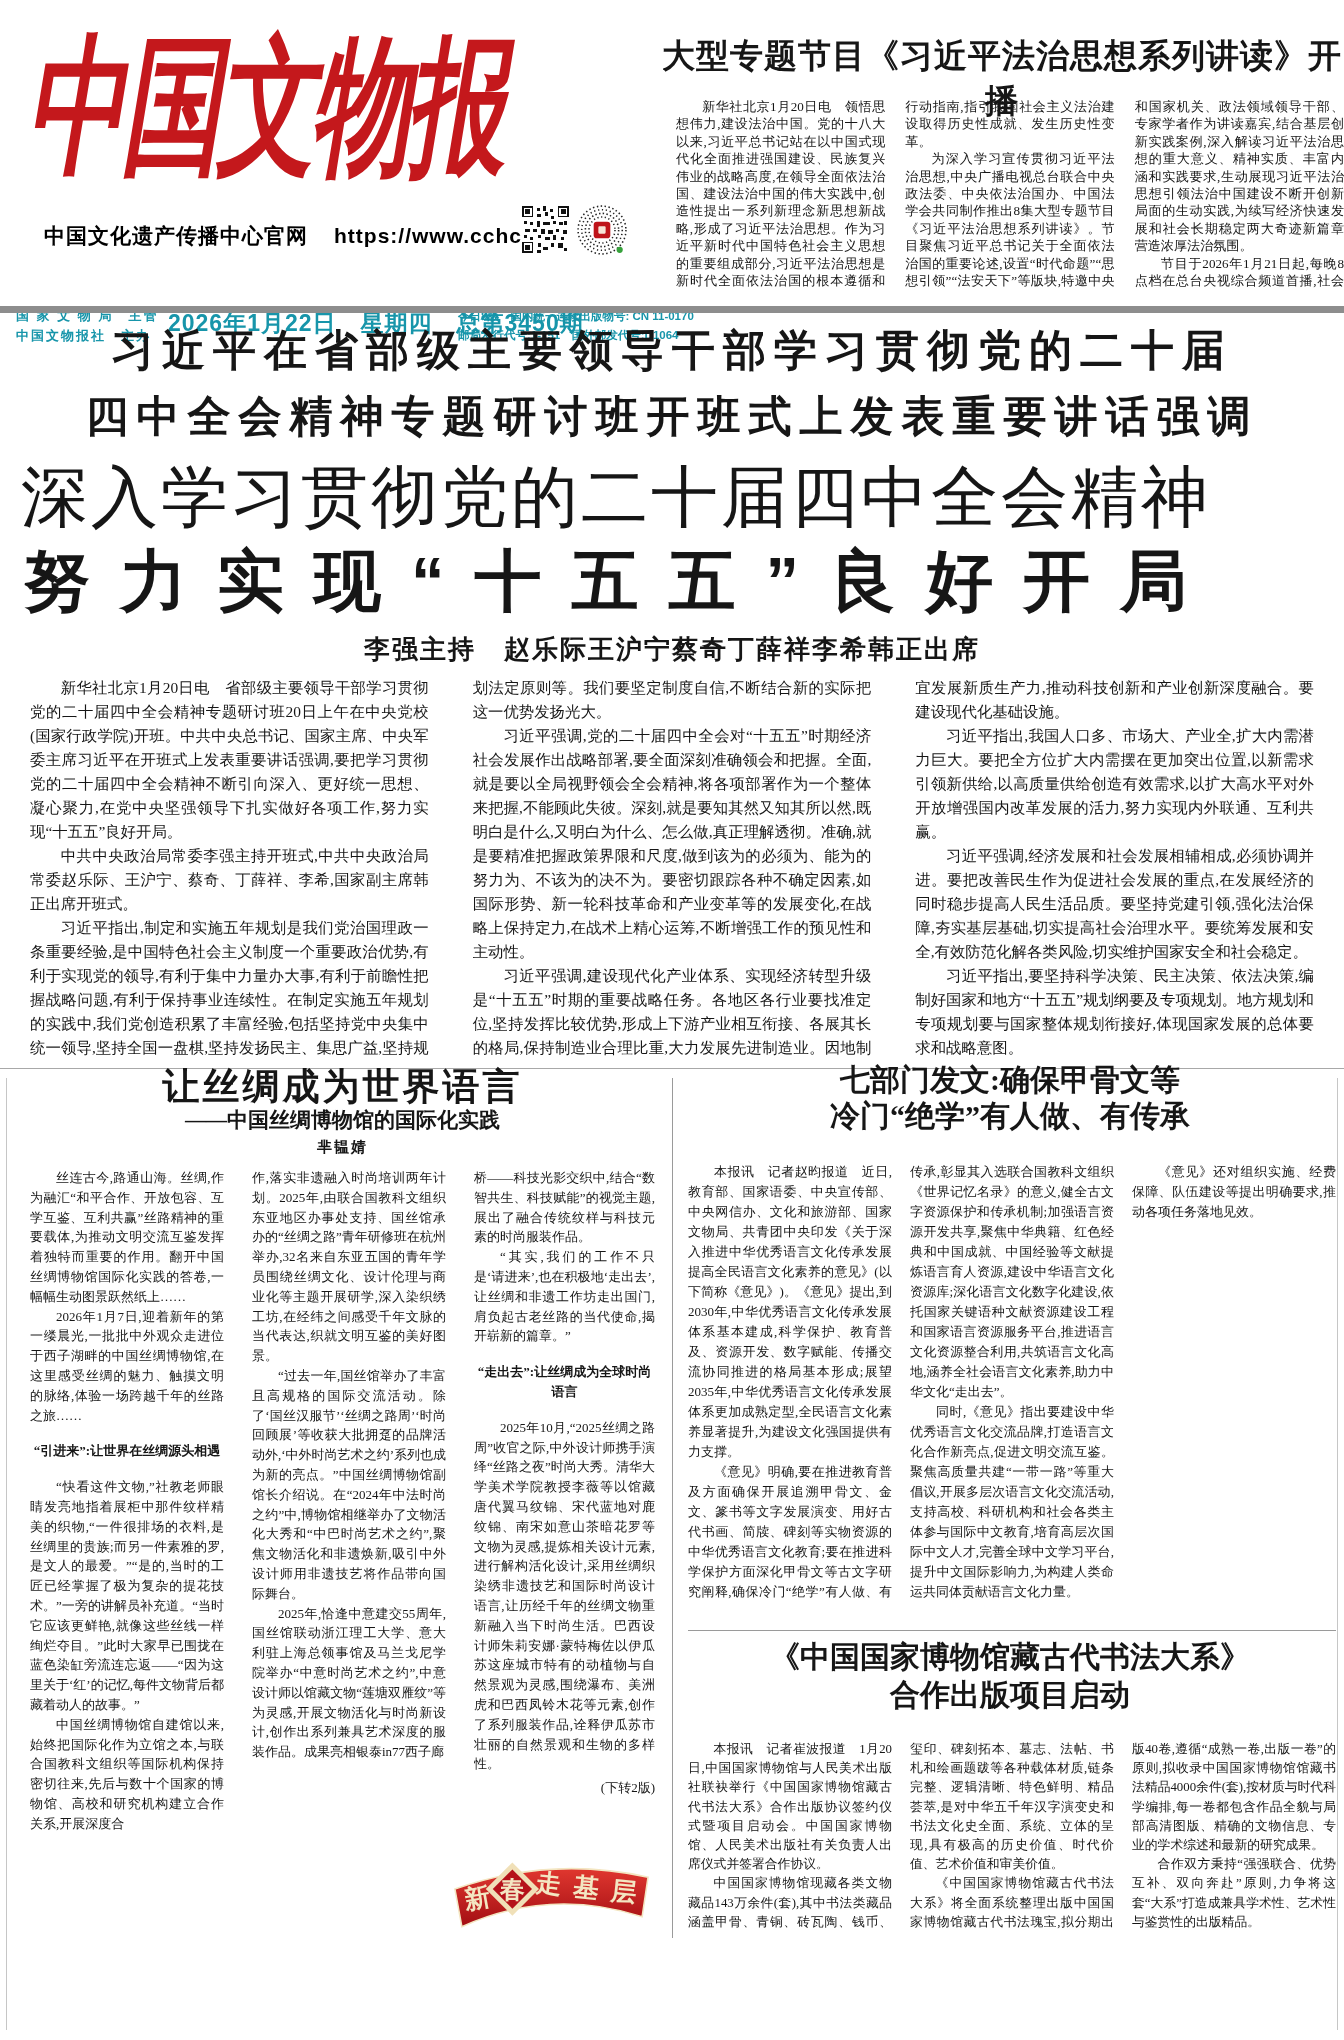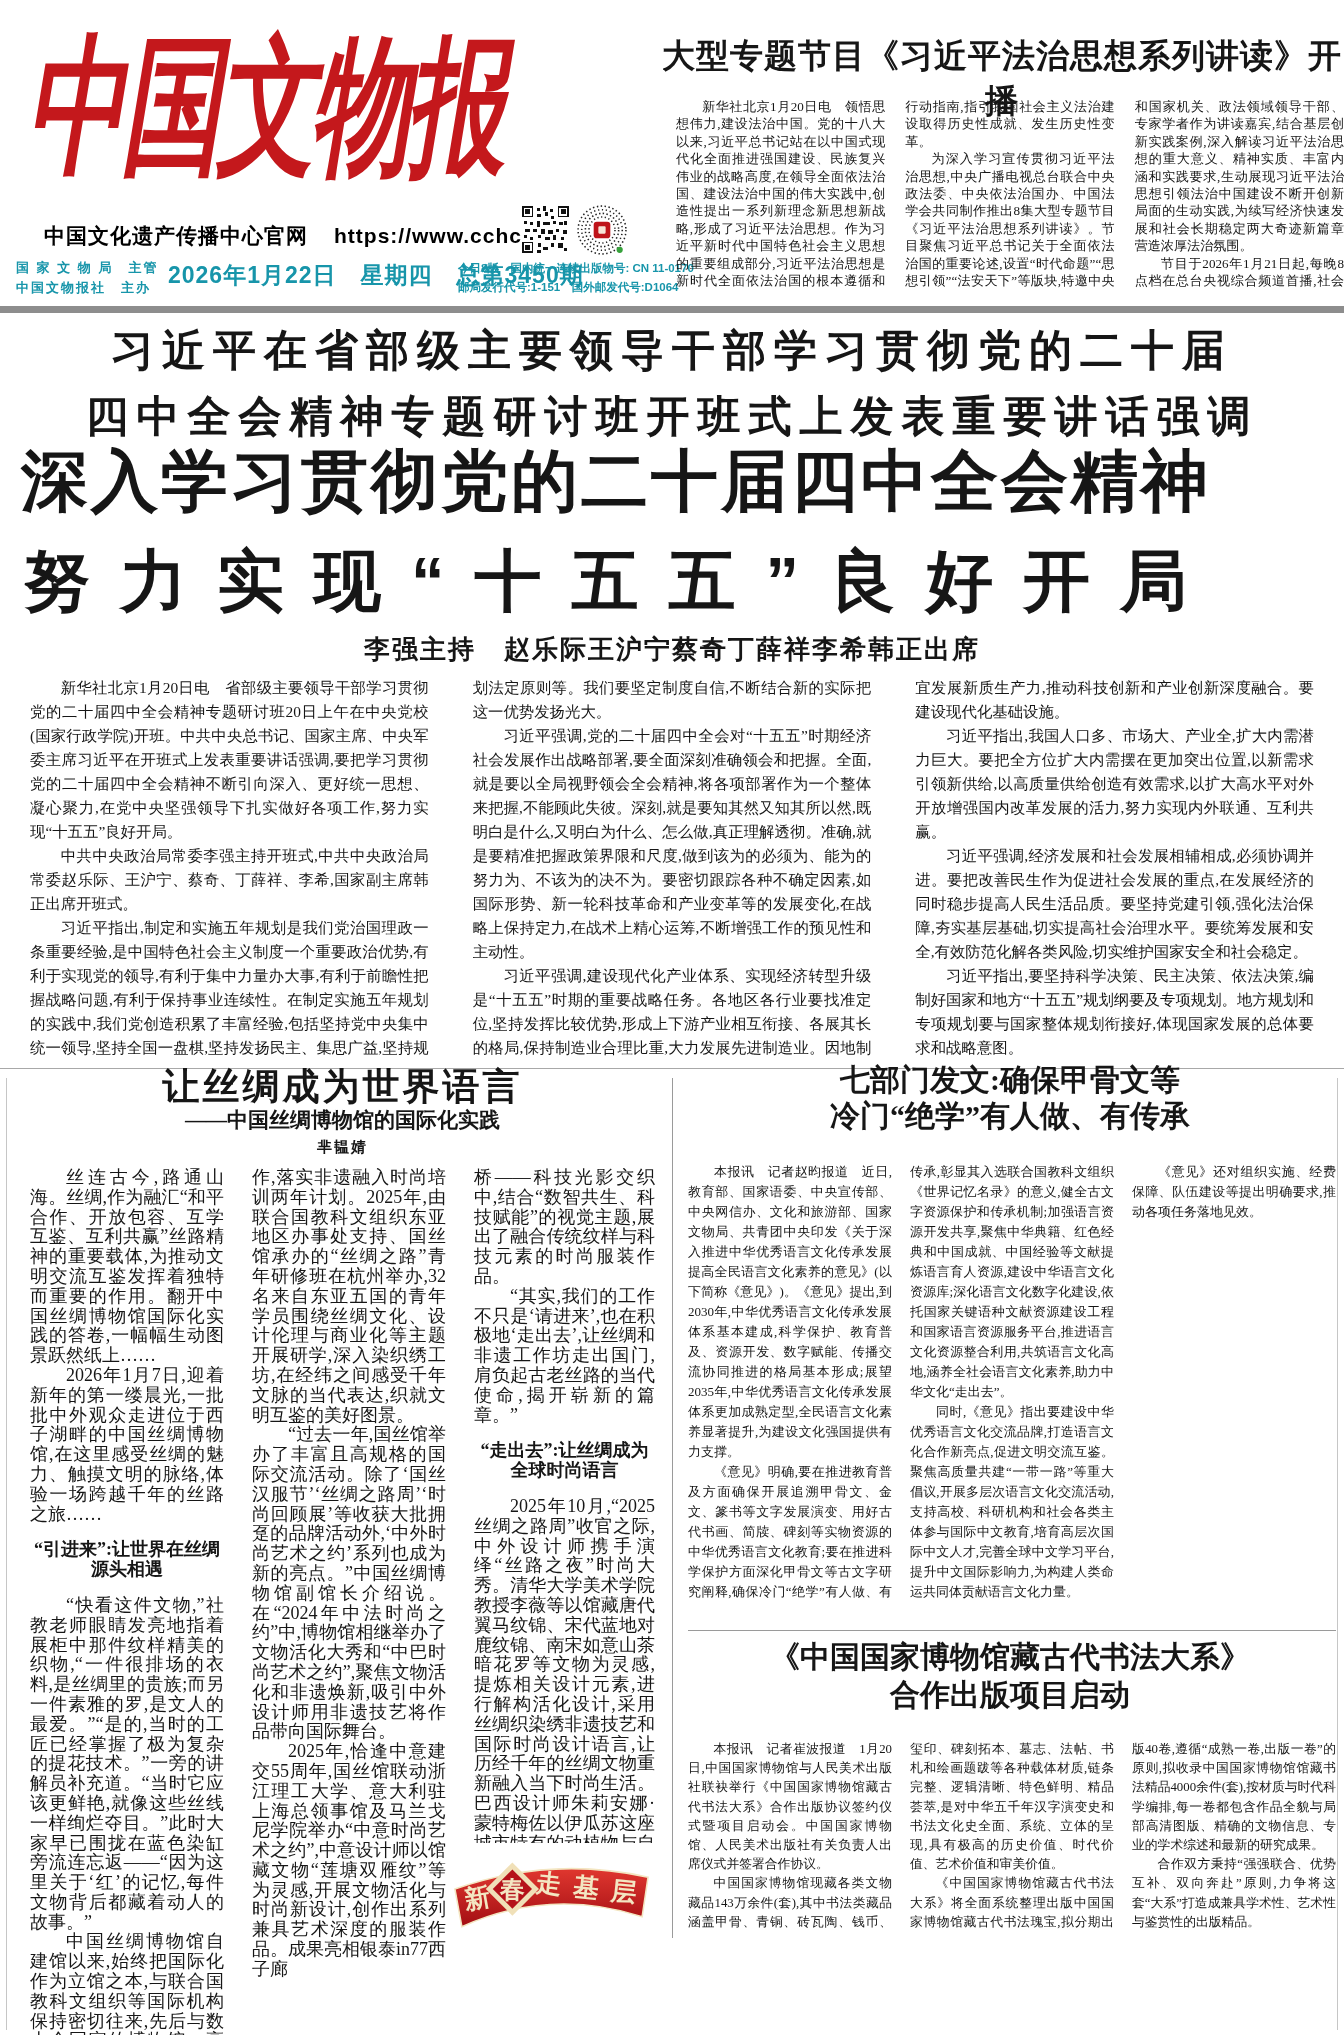--- a/index.html
+++ b/index.html
@@ -11,54 +11,54 @@
   .abs{position:absolute;}
   .sans{font-family:"Liberation Sans","DejaVu Sans",sans-serif;}
   .center{text-align:center;}
   
   #masthead-title{left:26px;top:-10px;height:230px;line-height:230px;font-size:150px;
      font-family:"DejaVu Serif",serif;font-style:italic;font-weight:bold;color:var(--red);
      letter-spacing:-6px;transform:scaleX(.66);transform-origin:left center;white-space:nowrap;}
   #org-line{left:44px;top:222px;font-size:21px;font-weight:bold;letter-spacing:1px;color:#000;}
   #org-line .url{margin-left:26px;}
   
-  .teal{color:var(--teal);}
+  .teal{color:var(--teal);margin-top:48px;}
   #publisher{left:16px;top:258px;font-size:13px;font-weight:bold;line-height:1.5;letter-spacing:2px;}
   #dateline{left:168px;top:260px;font-size:23px;font-weight:bold;letter-spacing:1px;}
   #codes{left:458px;top:259px;font-size:11.5px;font-weight:bold;line-height:1.65;}
   
   #ta-title{left:660px;top:34px;width:684px;font-size:33px;font-weight:900;letter-spacing:1px;}
   #ta-body{left:676px;top:98px;width:668px;height:206px;column-count:3;column-gap:20px;
      column-fill:auto;overflow:hidden;font-size:13.1px;line-height:1.33;}
   
   #gray-bar{left:0;top:306px;width:1344px;height:7px;background:#8d8d8d;}
   #sec-line{left:0;top:1068px;width:1344px;height:1px;background:#a8a8a8;}
   #rail-l{left:6px;top:1078px;width:1px;height:952px;background:#c6c6c6;}
   #rail-r{left:1337px;top:1078px;width:1px;height:952px;background:#c6c6c6;}
   #rail-c{left:672px;top:1078px;width:1px;height:860px;background:#9a9a9a;}
   #right-div{left:688px;top:1630px;width:648px;height:1px;background:#9a9a9a;}
   
   #kicker1{left:0;top:322px;width:1344px;font-size:43px;font-weight:900;letter-spacing:8px;}
   #kicker2{left:0;top:388px;width:1344px;font-size:43px;font-weight:900;letter-spacing:8px;}
-  #headline1{left:0;top:436px;width:1232px;font-size:67px;font-weight:700;letter-spacing:3px;}
+  #headline1{left:0;top:452px;width:1232px;font-size:67px;font-weight:400;letter-spacing:3px;}
   #headline2{left:0;top:536px;width:1240px;font-size:67px;font-weight:900;letter-spacing:30px;text-align:center;}
   #byline{left:0;top:632px;width:1344px;font-size:26px;font-weight:bold;letter-spacing:2px;}
   
   #main-body{left:30px;top:676px;width:1284px;height:388px;column-count:3;column-gap:44px;
      column-fill:auto;overflow:hidden;font-size:15.4px;line-height:24px;}
   
   .par{margin:0;text-align:justify;text-indent:2em;}
   .par.c{text-indent:0;}
   .par.h{text-indent:0;text-align:center;font-weight:bold;margin:16px 0;}
   .par.n{text-indent:0;text-align:right;margin-top:4px;}
   
   #silk-title{left:30px;top:1062px;width:625px;font-size:37px;font-weight:900;letter-spacing:3px;}
   #silk-sub{left:30px;top:1106px;width:625px;font-size:21px;font-weight:600;}
   #silk-author{left:30px;top:1138px;width:625px;font-size:15px;font-weight:bold;letter-spacing:2px;}
-  .silk-col{top:1168px;height:867px;overflow:hidden;font-size:18px;line-height:19.8px;}
+  .silk-col{top:1168px;height:867px;overflow:hidden;font-size:13px;line-height:19.8px;}
   #silk-c1{left:30px;width:194px;}
   #silk-c2{left:252px;width:194px;}
   #silk-c3{left:474px;width:181px;height:675px;}
   
   #seven-title{left:680px;top:1062px;width:660px;font-size:30px;font-weight:900;line-height:36px;}
   #seven-body{left:688px;top:1162px;width:648px;height:452px;column-count:3;column-gap:18px;
      column-fill:auto;overflow:hidden;font-size:13px;line-height:20px;}
   
   #nmb-title{left:680px;top:1638px;width:660px;font-size:30px;font-weight:900;line-height:38px;}
   #nmb-body{left:688px;top:1740px;width:648px;height:200px;column-count:3;column-gap:18px;

